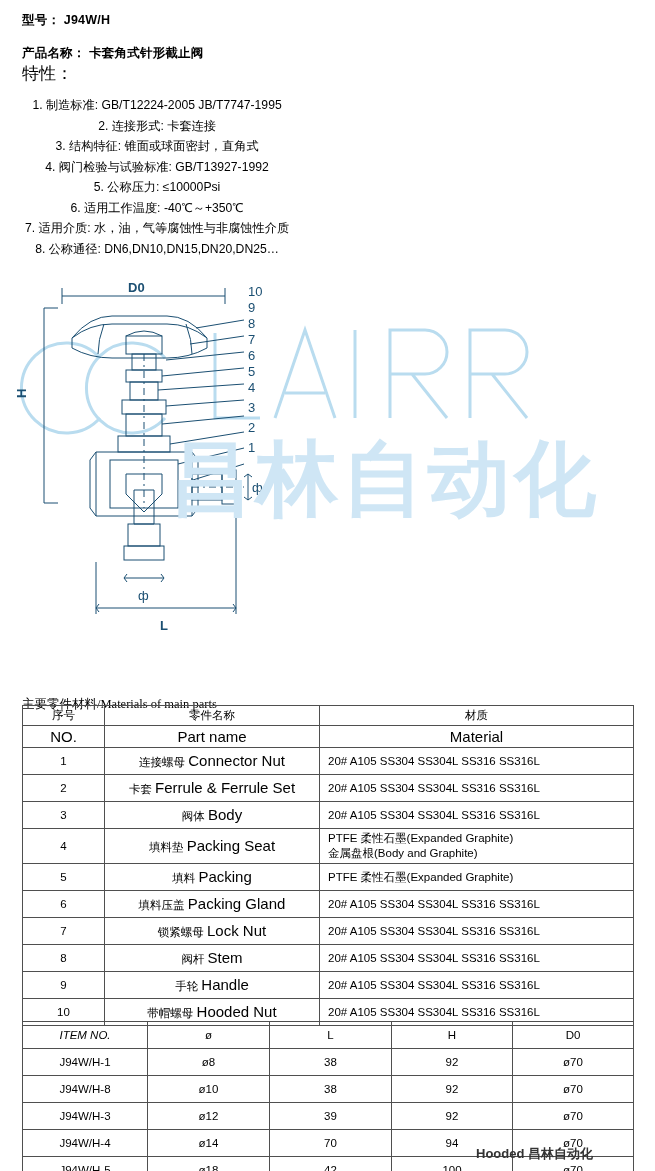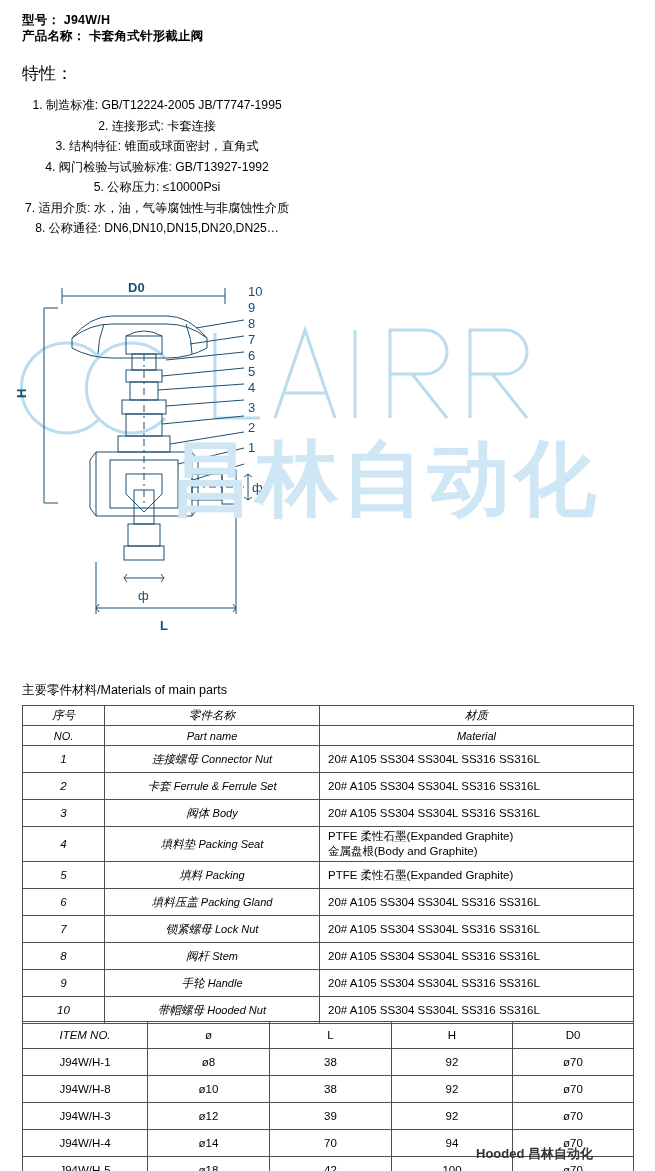--- a/index.html
+++ b/index.html
@@ -24,21 +24,21 @@
   }
   .hdr {
     position: absolute;
     left: 22px;
     font-size: 12.5px;
     font-weight: bold;
     letter-spacing: 0.2px;
     white-space: nowrap;
   }
   #model-line { top: 12px; }
-  #name-line  { top: 28px; }
+  #name-line  { top: 45px; }
   #feat-label {
     position: absolute;
     left: 22px;
     top: 62px;
     font-size: 17px;
     font-weight: normal;
   }
   .feat-list {
     position: absolute;
     left: 22px;
@@ -69,52 +69,53 @@
     font-weight: bold;
     color: #cfe6f5;
     letter-spacing: 4px;
     pointer-events: none;
   }
 
   
   .table-title {
     position: absolute;
     left: 22px;
-    top: 682px;
+    top: 696px;
     font-size: 12.5px;
+    font-family: Liberation Serif, serif;
   }
   table {
     border-collapse: collapse;
     font-size: 11.5px;
     font-family: "Liberation Sans", sans-serif;
   }
   table td {
     border: 1px solid #4f4f4f;
     padding: 2px 4px;
     vertical-align: middle;
   }
   #materials-table {
     position: absolute;
     left: 22px;
     top: 705px;
     width: 611px;
     table-layout: fixed;
   }
-  #materials-table td.c { text-align: center; font-style: italic; }
+  #materials-table td.c { text-align: center; }
   #materials-table td.l { text-align: left; padding-left: 8px; }
   #materials-table .head td { text-align: center; height: 15px; }
   #materials-table .sub td {
     text-align: center;
     height: 15px;
     border-top: none;
   }
   #materials-table tr.row td { height: 22px; }
   #materials-table tr.row2 td { height: 22px; }
   .cn { font-size: 11.5px; }
-  .en { font-size: 11px; }
+  .en { font-size: 15px; }
 
   #dims-table {
     position: absolute;
     left: 22px;
     top: 1021px;
     width: 611px;
     table-layout: fixed;
   }
   #dims-table td {
     text-align: center;
@@ -140,20 +141,21 @@
   <div class="hdr" id="model-line">型号： J94W/H</div>
   <div class="hdr" id="name-line">产品名称： 卡套角式针形截止阀</div>
   <div id="feat-label">特性：</div>
 
   <ul class="feat-list">
     <li>1. 制造标准: GB/T12224-2005 JB/T7747-1995</li>
     <li>2. 连接形式: 卡套连接</li>
     <li>3. 结构特征: 锥面或球面密封，直角式</li>
     <li>4. 阀门检验与试验标准: GB/T13927-1992</li>
     <li>5. 公称压力: ≤10000Psi</li>
+    <li>6. 适用工作温度: -40℃～+350℃</li>
     <li>7. 适用介质: 水，油，气等腐蚀性与非腐蚀性介质</li>
     <li>8. 公称通径: DN6,DN10,DN15,DN20,DN25…</li>
   </ul>
 
   <div class="drawing">
     <svg width="655" height="390" viewBox="0 0 655 390">
       <g stroke="#1b4f72" fill="none" stroke-width="1">
 
         <g stroke="#b9dcef" stroke-width="3" fill="none">
           <path d="M100,80 a45,45 0 1,0 0,60"></path>

